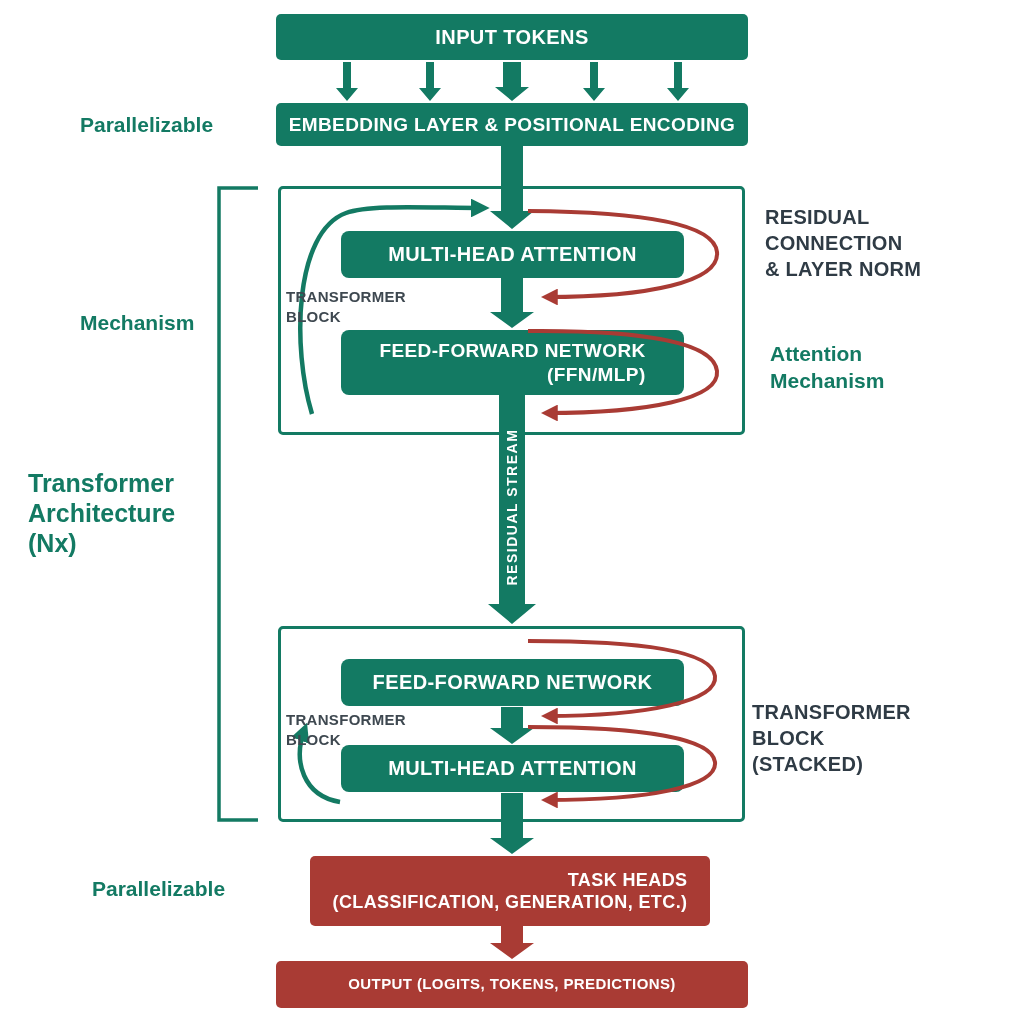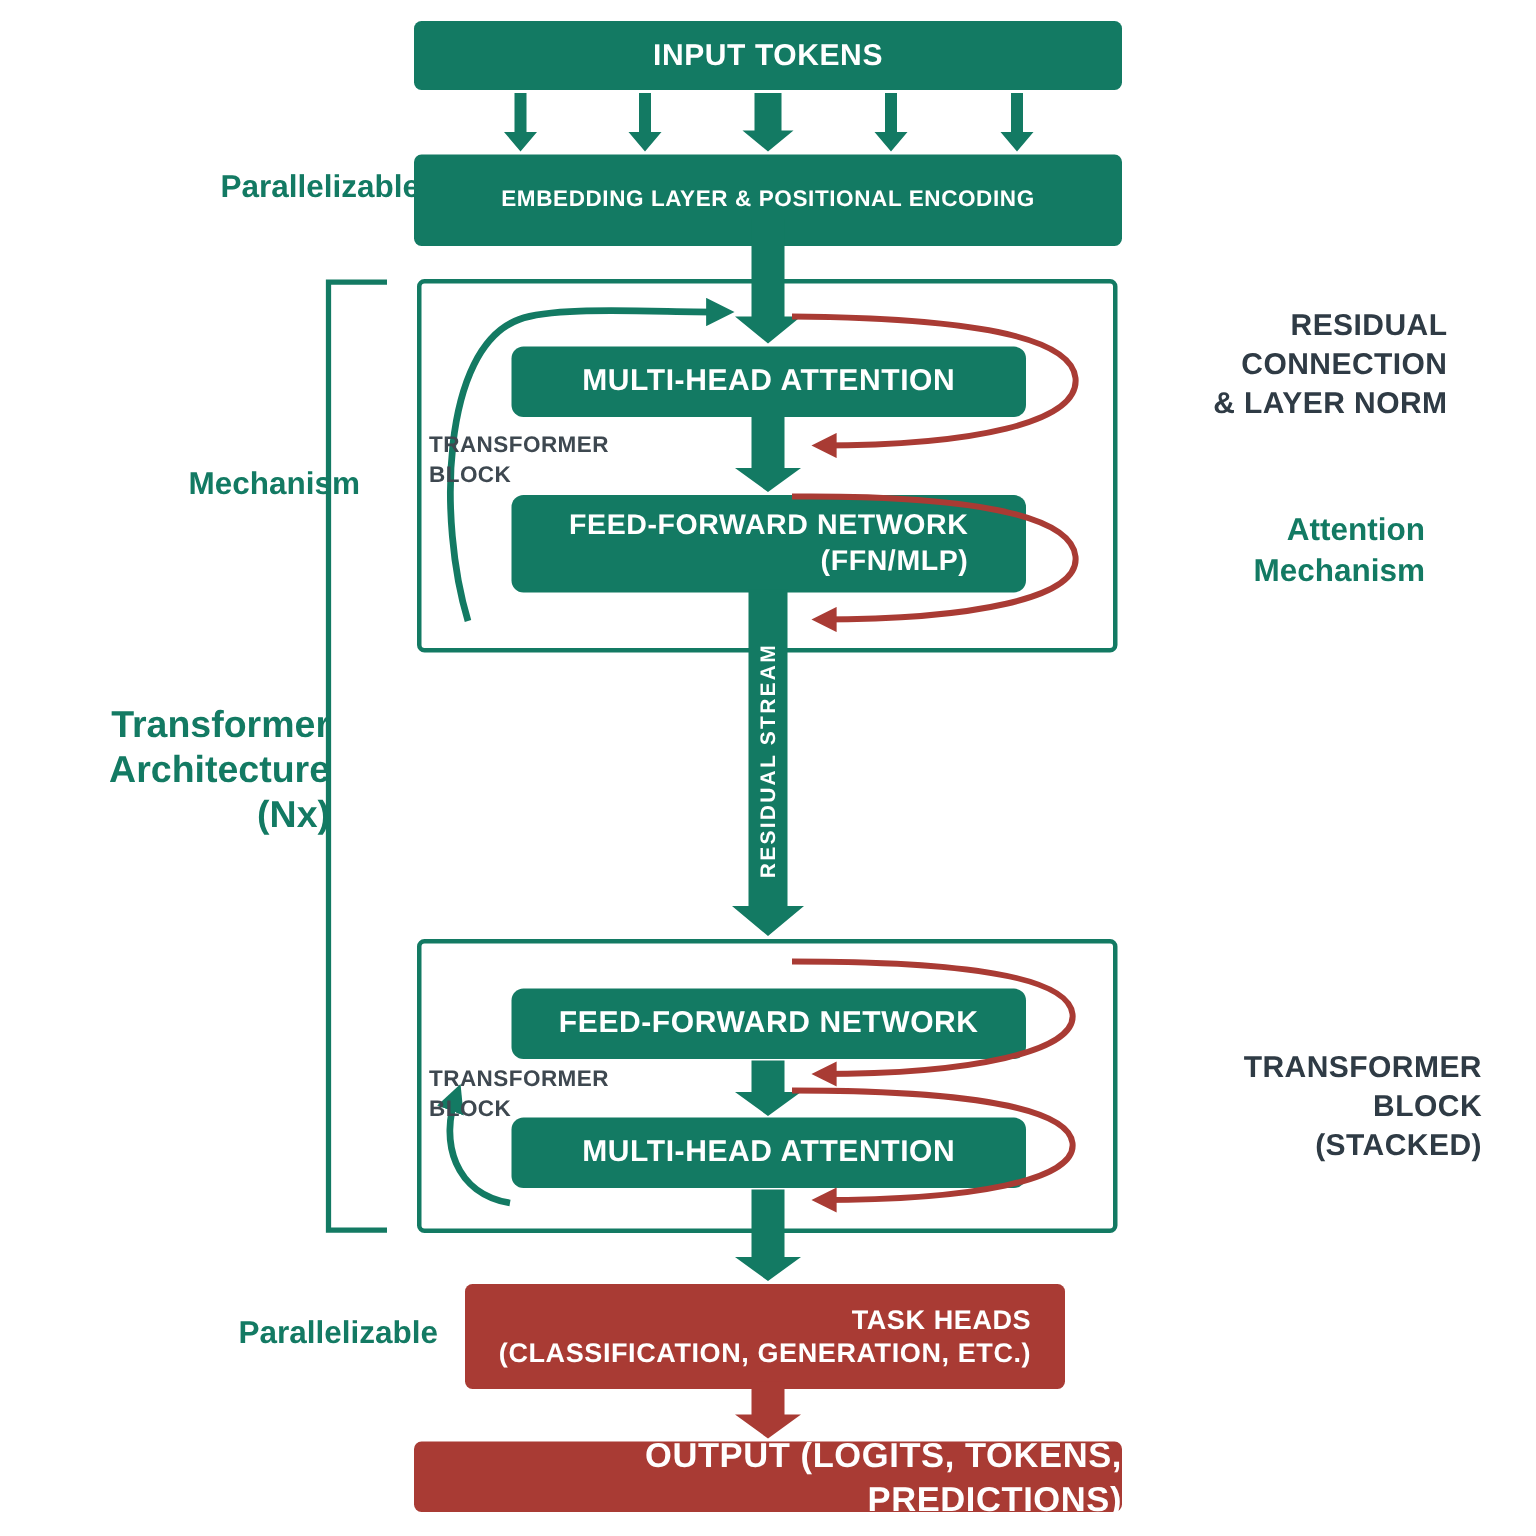--- a/index.html
+++ b/index.html
@@ -8,40 +8,40 @@
   body{font-family:"Liberation Sans",sans-serif}
   .canvas{position:relative;width:1024px;height:1024px;background:#fff;overflow:hidden}
 
   .node{position:absolute;display:flex;align-items:center;justify-content:center;
         text-align:right;color:#fff;font-weight:700;letter-spacing:.4px;
         white-space:pre-line;border-radius:5px;line-height:1.25;z-index:1}
   .green-bg{background:var(--green,#137A63)}
   .red-bg{background:var(--red,#A93B34)}
   .outline{position:absolute;border:3px solid var(--green,#137A63);border-radius:5px;z-index:1}
 
-  .label{position:absolute;white-space:pre-line;text-align:right;line-height:1.3;z-index:3}
+  .label{position:absolute;white-space:pre-line;text-align:left;line-height:1.3;z-index:3}
   .green-text{color:var(--green,#137A63)}
   .dark-text{color:var(--dark,#2F3B45)}
 
   .wires{position:absolute;left:0;top:0;z-index:2;pointer-events:none}
   .fill-green{fill:var(--green,#137A63)}
   .fill-red{fill:var(--red,#A93B34)}
   .stroke-green{stroke:var(--green,#137A63);fill:none}
   .stroke-red{stroke:var(--red,#A93B34);fill:none}
 
   .input-box{left:276px;top:14px;width:472px;height:46px;font-size:20px}
-  .embed-box{left:276px;top:103px;width:472px;height:61px;font-size:15px}
+  .embed-box{left:276px;top:103px;width:472px;height:43px;font-size:19px}
   .block1{left:278px;top:186px;width:467px;height:249px}
   .mha1{left:341px;top:231px;width:343px;height:47px;font-size:20px;border-radius:8px}
   .ffn1{left:341px;top:330px;width:343px;height:65px;font-size:19px;border-radius:8px}
   .block2{left:278px;top:626px;width:467px;height:196px}
   .ffn2{left:341px;top:659px;width:343px;height:47px;font-size:20px;border-radius:8px}
   .mha2{left:341px;top:745px;width:343px;height:47px;font-size:20px;border-radius:8px}
   .task-box{left:310px;top:856px;width:400px;height:70px;font-size:18px}
-  .output-box{left:276px;top:961px;width:472px;height:47px;font-size:23px}
+  .output-box{left:276px;top:961px;width:472px;height:47px;font-size:15px}
 
   .lbl-par-top{left:80px;top:111px;width:200px;font-size:21px;font-weight:600}
   .lbl-scalable{left:80px;top:309px;width:160px;font-size:21px;font-weight:600}
   .lbl-arch{left:28px;top:468px;width:192px;font-size:25px;font-weight:800;line-height:1.2}
   .lbl-par-bottom{left:92px;top:875px;width:200px;font-size:21px;font-weight:600}
   .lbl-resid{left:765px;top:204px;width:200px;font-size:20px;font-weight:700;letter-spacing:.3px}
   .lbl-attn{left:770px;top:340px;width:180px;font-size:21px;font-weight:600}
   .lbl-stacked{left:752px;top:699px;width:236px;font-size:20px;font-weight:700;letter-spacing:.3px}
   .tb-label{position:absolute;white-space:pre-line;text-align:left;line-height:1.3;z-index:3;
             font-size:15px;font-weight:700;color:#3E4850;letter-spacing:.3px;width:132px}

